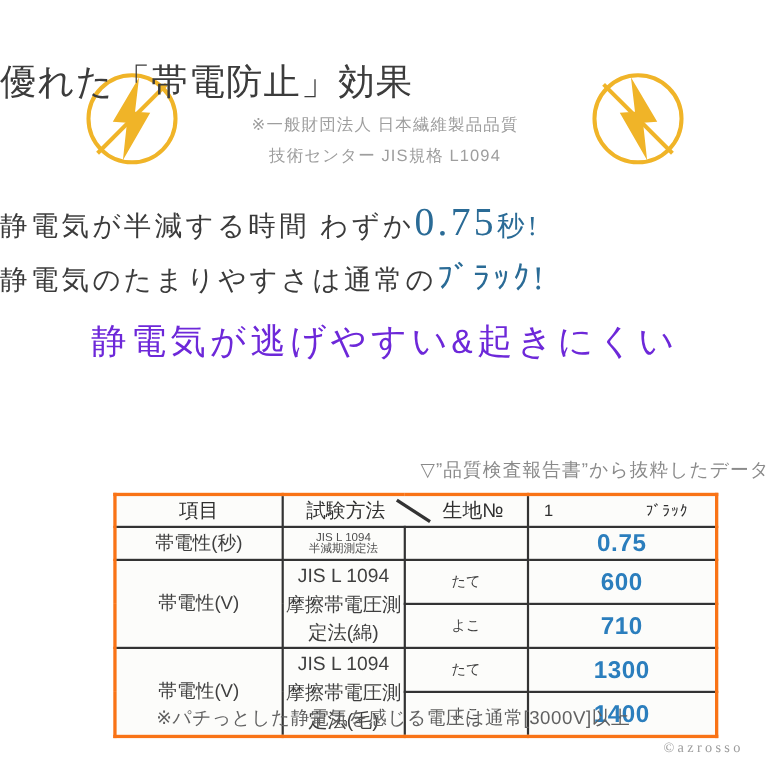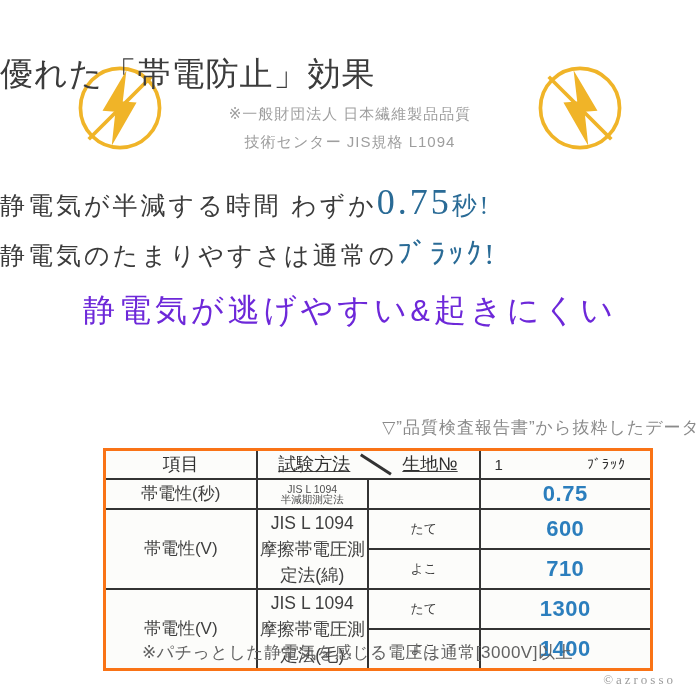--- a/index.html
+++ b/index.html
@@ -56,21 +56,21 @@
     border:2px solid #333333; text-align:center; vertical-align:middle;
     padding:0; overflow:hidden;
   }
   .col-item   { width:152px; }
   .col-method { width:182px; }
   .col-dir    { width:44px;  }
   .col-value  { width:172px; }
   .row-h      { height:29px; }
   .row-b      { height:30px; }
   .th-text { font-size:18px; color:#2f2f2f; }
-  .method-head { display:flex; align-items:center; justify-content:center; gap:8px;text-decoration:underline; }
+  .method-head { display:flex; align-items:center; justify-content:center; gap:8px; }
   .diagonal-line {
     display:inline-block; width:36px; height:2.5px; background:#333;
     transform:rotate(33deg); transform-origin:center;
   }
   .sample-head { display:flex; align-items:center; justify-content:space-between; padding:0 24px 0 14px; }
   .sample-no { font-size:15px; color:#2f2f2f; }
   .color-name { font-size:14px; color:#2f2f2f; letter-spacing:1px; }
   .item-cell { font-size:17px; }
   .method-small { font-size:10.5px; line-height:10px; color:#4d4d4d; letter-spacing:0; }
   .method-cell { font-size:17.5px; line-height:26px; }

